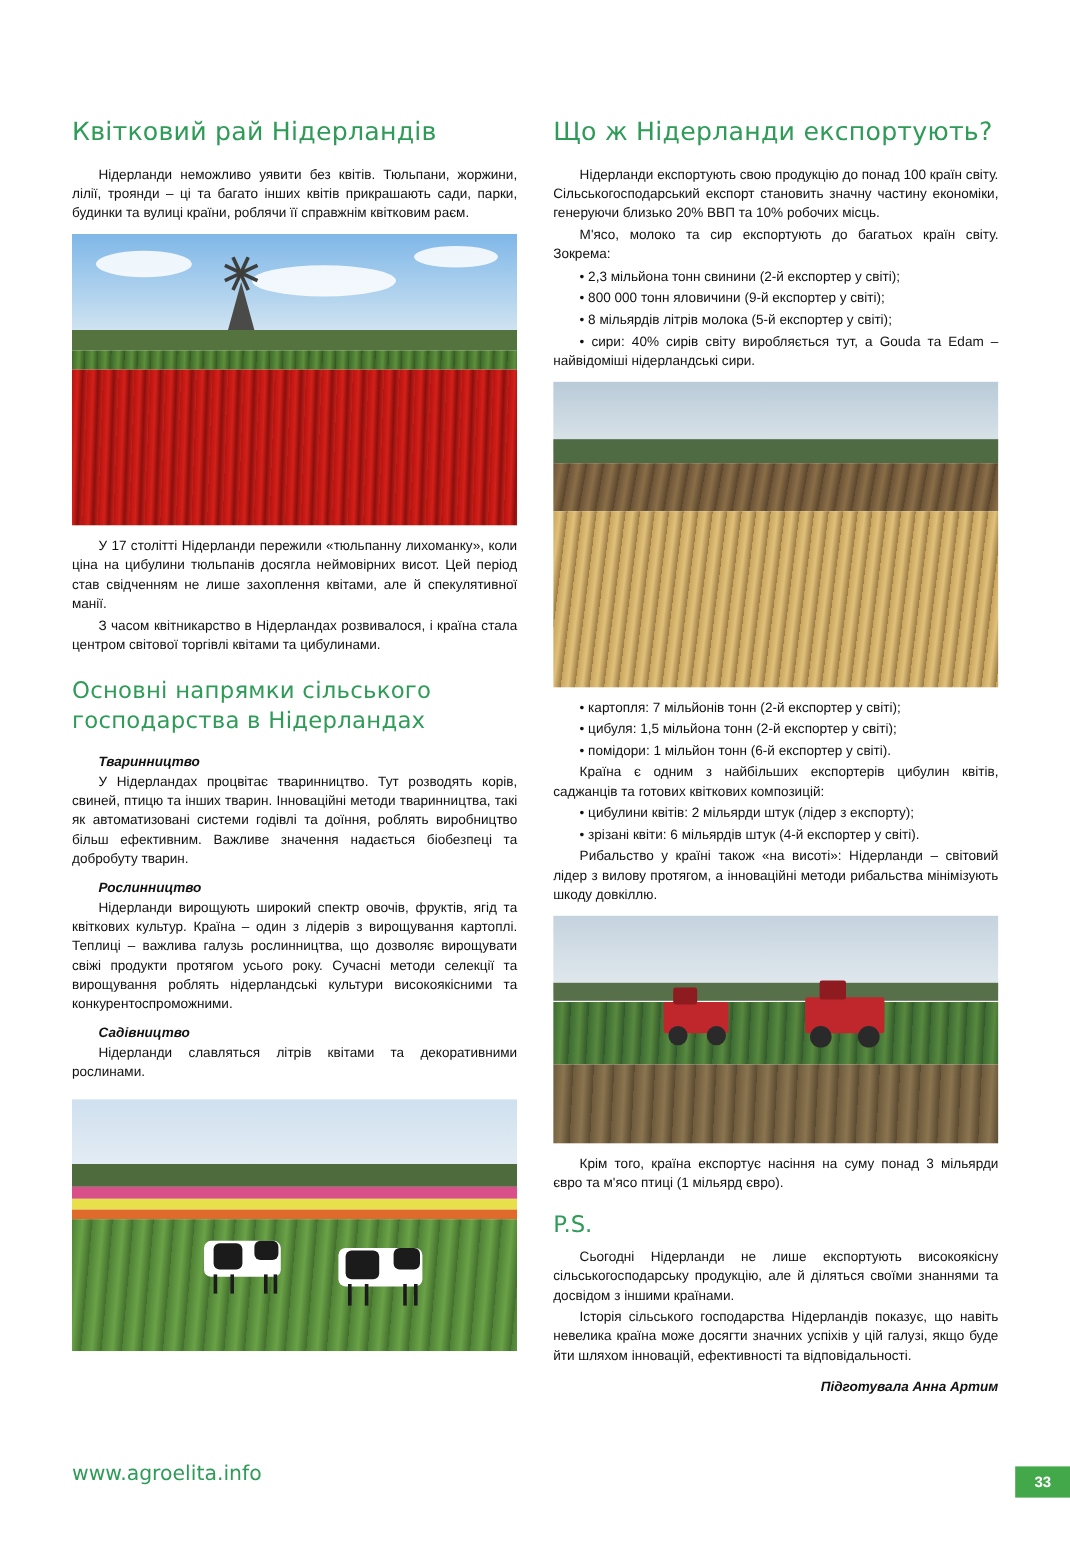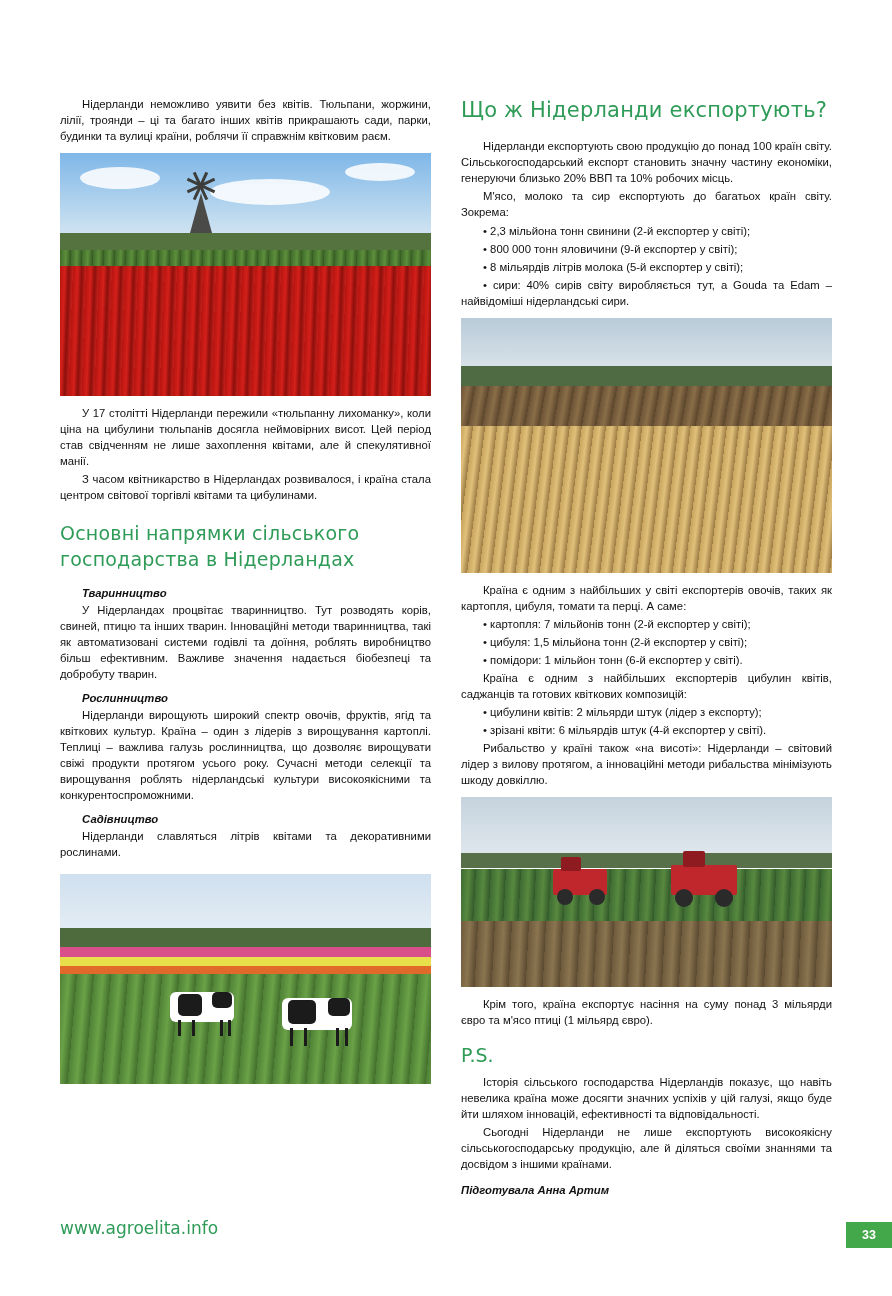--- a/index.html
+++ b/index.html
@@ -149,40 +149,41 @@
     font-size: 12.5px;
     font-weight: bold;
     display: flex;
     align-items: center;
     justify-content: center;
   }
   .signature {
     font-size: 11.3px;
     font-style: italic;
     font-weight: bold;
-    text-align: left;
+    text-align: right;
     margin-top: 10px;
     text-indent: 0;
   }
   .ps-title {
     font-family: "DejaVu Sans", sans-serif;
     color: #2e9b57;
     font-size: 19px;
     margin: 16px 0 8px 0;
   }
 </style>
 </head>
 <body>
 
 <div class="page">
 
   <div class="columns">
 
     <div class="col">
 
+      <h2 class="section-title">Квітковий рай Нідерландів</h2>
 
       <p>Нідерланди неможливо уявити без квітів. Тюльпани, жоржини, лілії, троянди – ці та багато інших квітів прикрашають сади, парки, будинки та вулиці країни, роблячи її справжнім квітковим раєм.</p>
 
       <div class="photo photo-tulips">
         <div class="ph-sky"></div>
         <div class="ph-cloud" style="left:20px; top:14px; width:80px; height:22px;"></div>
         <div class="ph-cloud" style="left:150px; top:26px; width:120px; height:26px;"></div>
         <div class="ph-cloud" style="left:285px; top:10px; width:70px; height:18px;"></div>
         <div class="ph-treeline" style="top:80px;"></div>
         <div class="ph-field-green" style="top:97px; height:16px;"></div>
@@ -248,21 +249,20 @@
       <p class="bullet">• 8 мільярдів літрів молока (5-й експортер у світі);</p>
       <p class="bullet">• сири: 40% сирів світу виробляється тут, а Gouda та Edam – найвідоміші нідерландські сири.</p>
 
       <div class="photo photo-onions">
         <div class="on-sky"></div>
         <div class="on-trees" style="top:48px;"></div>
         <div class="on-soil" style="top:68px; height:40px;"></div>
         <div class="on-rows" style="top:108px; height:147px;"></div>
       </div>
 
-      <p>Країна є одним з найбільших у світі експортерів овочів, таких як картопля, цибуля, томати та перці. А саме:</p>
       <p class="bullet">• картопля: 7 мільйонів тонн (2-й експортер у світі);</p>
       <p class="bullet">• цибуля: 1,5 мільйона тонн (2-й експортер у світі);</p>
       <p class="bullet">• помідори: 1 мільйон тонн (6-й експортер у світі).</p>
 
       <p>Країна є одним з найбільших експортерів цибулин квітів, саджанців та готових квіткових композицій:</p>
       <p class="bullet">• цибулини квітів: 2 мільярди штук (лідер з експорту);</p>
       <p class="bullet">• зрізані квіти: 6 мільярдів штук (4-й експортер у світі).</p>
 
       <p>Рибальство у країні також «на висоті»: Нідерланди – світовий лідер з вилову протягом, а інноваційні методи рибальства мінімізують шкоду довкіллю.</p>
 
@@ -280,22 +280,22 @@
         <div class="hv-machine" style="left:210px; top:68px; width:66px; height:30px;"></div>
         <div class="hv-machine-dark" style="left:222px; top:54px; width:22px; height:16px;"></div>
         <div class="hv-wheel" style="left:214px; top:92px; width:18px; height:18px;"></div>
         <div class="hv-wheel" style="left:254px; top:92px; width:18px; height:18px;"></div>
       </div>
 
       <p>Крім того, країна експортує насіння на суму понад 3 мільярди євро та м'ясо птиці (1 мільярд євро).</p>
 
       <div class="ps-title">P.S.</div>
 
+      <p>Сьогодні Нідерланди не лише експортують високоякісну сільськогосподарську продукцію, але й діляться своїми знаннями та досвідом з іншими країнами.</p>
       <p>Історія сільського господарства Нідерландів показує, що навіть невелика країна може досягти значних успіхів у цій галузі, якщо буде йти шляхом інновацій, ефективності та відповідальності.</p>
-      <p>Сьогодні Нідерланди не лише експортують високоякісну сільськогосподарську продукцію, але й діляться своїми знаннями та досвідом з іншими країнами.</p>
 
       <p class="signature">Підготувала Анна Артим</p>
 
     </div>
   </div>
 
   <div class="footer-url">www.agroelita.info</div>
   <div class="page-num-box">33</div>
 
 </div>

